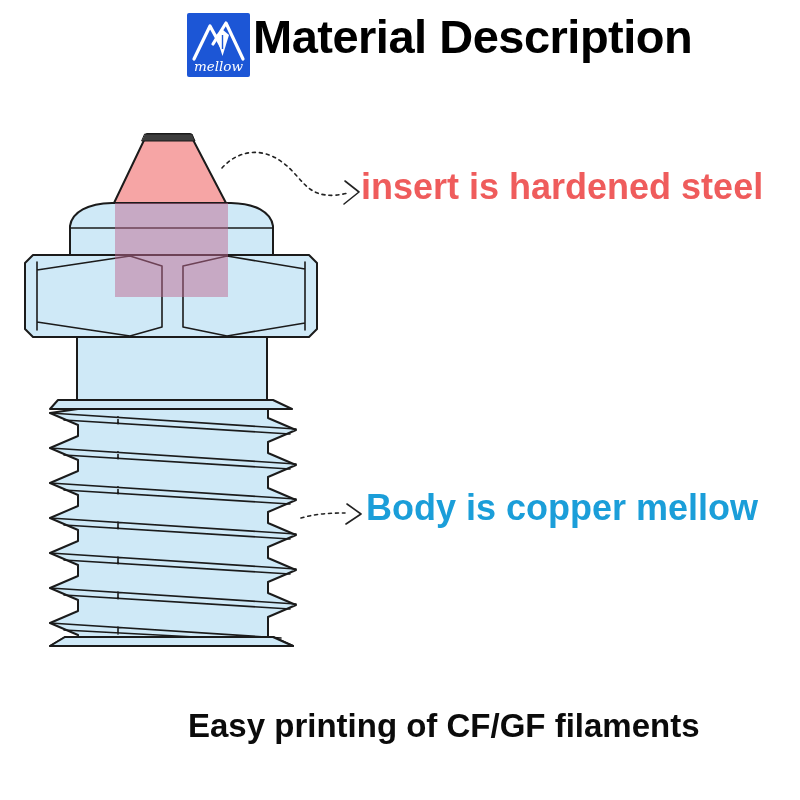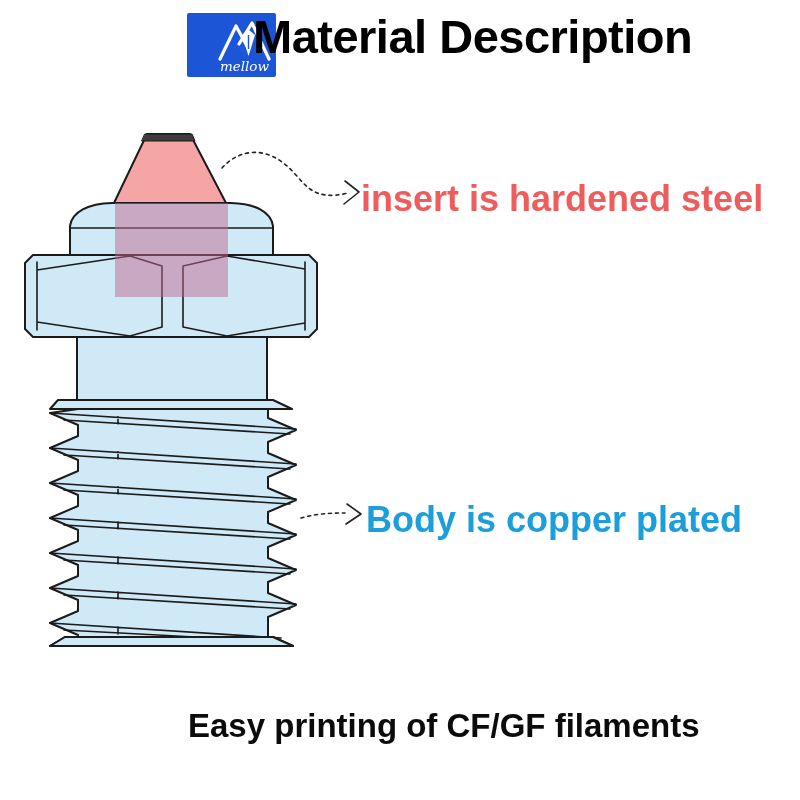--- a/index.html
+++ b/index.html
@@ -5,30 +5,29 @@
   html,body{margin:0;padding:0;}
   body{
     width:800px;height:800px;background:#ffffff;position:relative;
     font-family:"Liberation Sans", sans-serif;overflow:hidden;
   }
   .abs{position:absolute;}
   
   .logo{
     left:187px;top:13px;width:63px;height:64px;background:#1c56d6;
     border-radius:2px;
-    padding-left:26px;
   }
   .page-title{
     left:253px;top:13px;font-size:47px;font-weight:700;color:#000;
     line-height:1;white-space:nowrap;letter-spacing:-0.5px;
   }
   
   .diagram{left:0;top:0;width:800px;height:800px;}
   
-  .note{font-weight:700;line-height:1;white-space:nowrap;margin-top:12px;}
+  .note{font-weight:700;line-height:1;white-space:nowrap;}
   .note-insert{left:361px;top:169px;font-size:36px;color:#ef5c5c;}
   .note-body{left:366px;top:490px;font-size:36px;color:#1b9ed9;}
   .footer-caption{
     left:188px;top:709px;font-size:33px;font-weight:700;color:#0b0b0b;
     line-height:1;white-space:nowrap;text-align:right;
   }
 </style>
 </head>
 <body>
 
@@ -79,15 +78,15 @@
       </g>
       <g>
         <path stroke-dasharray="3 4" d="M301 518 C312 515 322 513 345 513"></path>
         <path d="M347 504 L361 514 L346 524"></path>
       </g>
     </g>
   </g>
 </svg>
 
 <div class="abs note note-insert">insert is hardened steel</div>
-<div class="abs note note-body">Body is copper plated</div>
+<div class="abs note note-body">Body is copper mellow</div>
 
 <div class="abs footer-caption">Easy printing of CF/GF filaments</div>
 
 </body></html>

